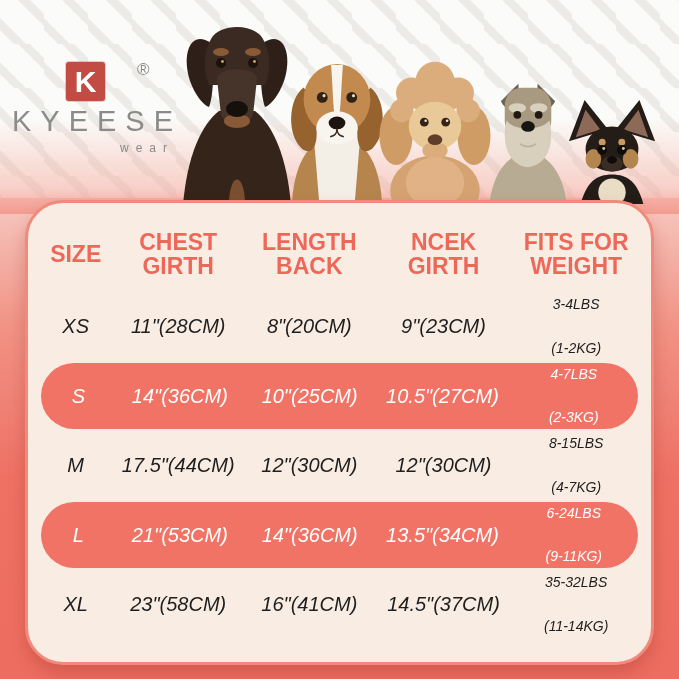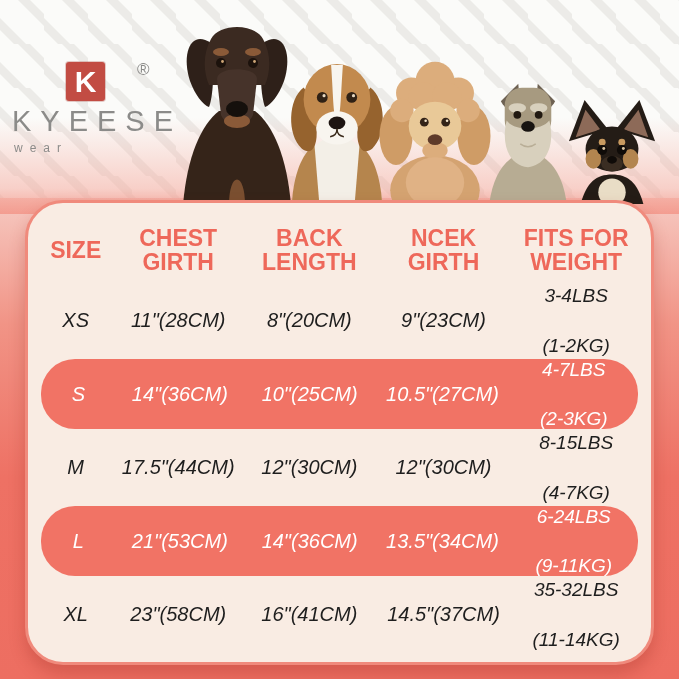--- a/index.html
+++ b/index.html
@@ -15,43 +15,43 @@
   .lower-bg{position:absolute;left:0;top:198px;width:679px;height:481px;
     background:linear-gradient(180deg,#f6c9c1 0%,#f19486 26%,#ee7164 58%,#ed6e61 100%);}
 
   
   .logo-k{position:absolute;left:66px;top:62px;width:39px;height:39px;background:#c24c43;
     color:#fff;font-weight:bold;font-size:30px;display:flex;align-items:center;justify-content:center;
     border-radius:3px;box-shadow:0 0 0 1px rgba(160,50,45,.25);}
   .logo-reg{position:absolute;left:137px;top:60px;font-size:17px;color:#8b8b89;}
   .brand-name{position:absolute;left:12px;top:105px;width:164px;text-align:center;
     font-size:29px;letter-spacing:9px;color:#8b8b89;font-weight:400;}
-  .brand-sub{position:absolute;left:14px;top:141px;width:160px;text-align:left;
+  .brand-sub{position:absolute;left:14px;top:141px;width:160px;text-align:right;
     font-size:12px;letter-spacing:7px;color:#8b8b89;}
 
   
   .dog{position:absolute;}
   .dog-doberman{left:167px;top:8px;width:140px;height:198px;}
   .dog-beagle{left:282px;top:38px;width:110px;height:166px;}
   .dog-poodle{left:378px;top:54px;width:114px;height:150px;}
   .dog-schnauzer{left:481px;top:76px;width:94px;height:128px;}
   .dog-chihuahua{left:563px;top:98px;width:98px;height:106px;}
 
   
   .card{position:absolute;left:25px;top:200px;width:629px;height:465px;box-sizing:border-box;
     background:#f9ece3;border:3px solid #f08a7c;border-radius:38px;
     box-shadow:0 9px 16px rgba(150,40,30,.28);}
-  .card-table{display:flex;flex-direction:column;height:100%;box-sizing:border-box;padding:12px 10px 12px;}
+  .card-table{display:flex;flex-direction:column;height:100%;box-sizing:border-box;padding:12px 10px 24px;}
   .hrow,.row{display:grid;grid-template-columns:12.5% 21.5% 22% 22.5% 21.5%;align-items:center;text-align:center;}
   .hrow{flex:1.18;color:#ee685a;font-weight:700;font-size:23px;line-height:1.05;}
   .row{flex:1;font-size:20px;color:#1e1e1e;font-style:italic;}
   .row.pill{background:#f17365;color:#fff;border-radius:34px;margin:3px 3px;}
   .cell{padding:0 2px;}
   .hcell span{display:block;}
-  .weight{font-size:19px;line-height:1.12;display:flex;flex-direction:column;gap:28px;}
+  .weight{font-size:14px;line-height:1.12;display:flex;flex-direction:column;gap:28px;}
 </style>
 </head>
 <body>
 
 <div class="stage">
 
   <svg class="pattern-strip" width="679" height="214" xmlns="http://www.w3.org/2000/svg">
     <defs>
       <pattern id="hd" width="44" height="44" patternUnits="userSpaceOnUse">
         <rect width="44" height="44" fill="#ecebe8"></rect>
@@ -166,22 +166,22 @@
 
       <div class="hrow">
         <div class="cell hcell">
             <span>SIZE</span>
           </div>
         <div class="cell hcell">
             <span>CHEST</span>
             <span>GIRTH</span>
           </div>
         <div class="cell hcell">
+            <span>LENGTH</span>
             <span>BACK</span>
-            <span>LENGTH</span>
           </div>
         <div class="cell hcell">
             <span>NCEK</span>
             <span>GIRTH</span>
           </div>
         <div class="cell hcell">
             <span>FITS FOR</span>
             <span>WEIGHT</span>
           </div>
       </div>

